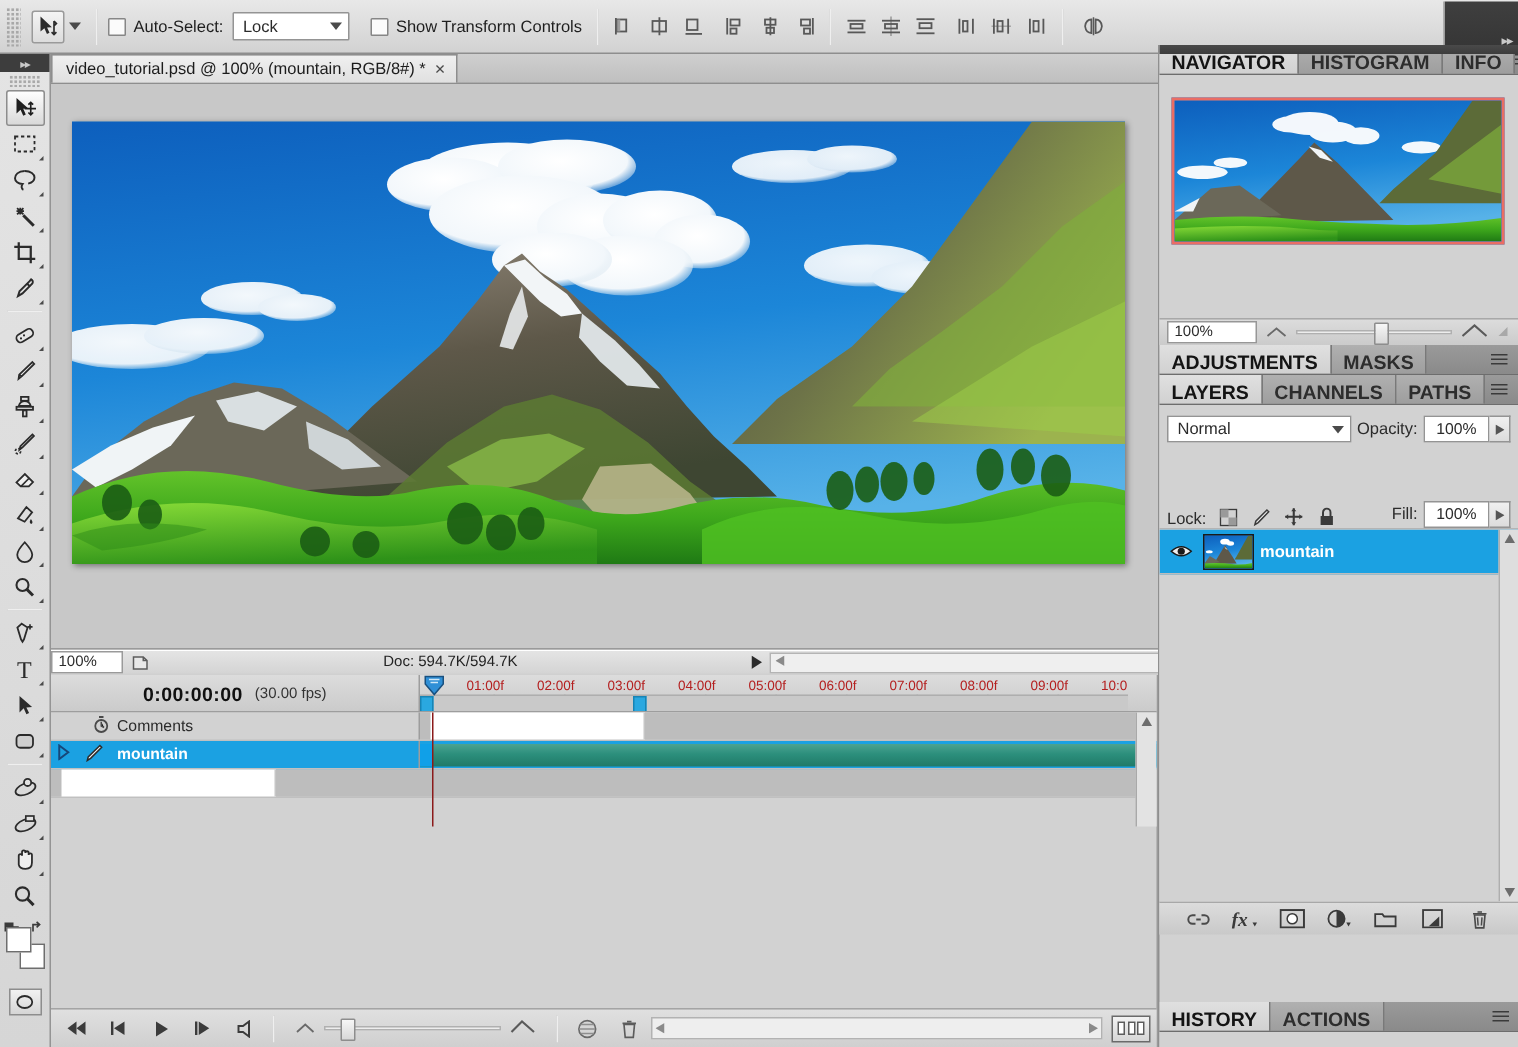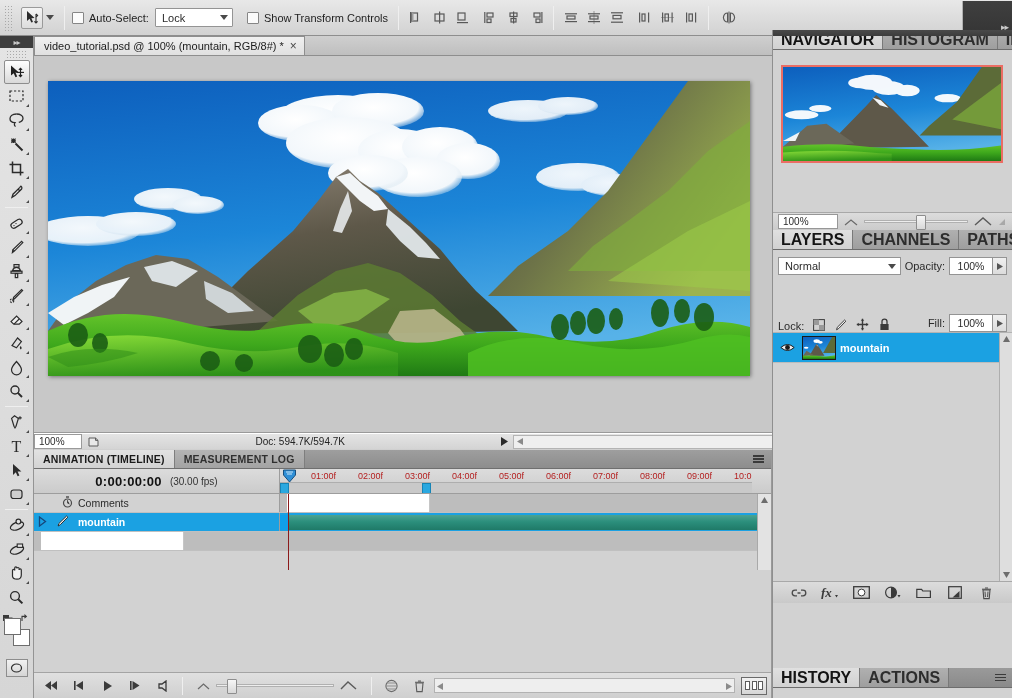--- a/index.html
+++ b/index.html
@@ -198,22 +198,22 @@
     position:absolute; left:772px; top:30px; width:240px; height:668px;
     background:#d2d2d2; border-left:1px solid #8f8f8f;
   }
   .dock-top { position:absolute; left:0; top:0; width:240px; height:6px;
     background:linear-gradient(#4a4a4a,#3c3c3c);}
   .panel-group { background:#d2d2d2; }
   .pg-tabs {
     height:20px; display:flex; align-items:stretch;
     background:linear-gradient(#8f8f8f,#828282); border-bottom:1px solid #6d6d6d;
   }
-  .pg-tab { padding:0 8px; display:flex;align-items:center;
-    font-size:16px; font-weight:bold; color:#2d2d2d;
+  .pg-tab { padding:0 8px; display:flex;align-items:flex-end;
+    font-size:13px; font-weight:bold; color:#2d2d2d;
     background:linear-gradient(#b0b0b0,#9e9e9e); border-right:1px solid #797979;}
   .pg-tab.active { background:linear-gradient(#e0e0e0,#d1d1d1); color:#141414;}
   .pg-fill { flex:1; background:linear-gradient(#9a9a9a,#8a8a8a);
     display:flex;align-items:center;justify-content:flex-end;padding-right:7px;}
   .nav-body { height:180px; position:relative; background:#d2d2d2; }
   .nav-thumb {
     position:absolute; left:8px; top:15px; width:222px; height:98px;
     border:2px solid #eb6d64; overflow:hidden; background:#2176c7;
   }
   .nav-bottom {
@@ -745,35 +745,20 @@
             </svg></span>
         <span style="margin-left:auto;margin-right:3px">
           <svg width="6" height="7">
               <path d="M0 0 L6 3.5 L0 7Z" fill="#8a8a8a"></path>
             </svg></span>
       </div>
     </div>
   </div>
 
   <div class="anim-panel">
-    <div class="panel-tabs">
-      <div class="ptab active">
-        <span>ANIMATION (TIMELINE)</span>
-      </div>
-      <div class="ptab">
-        <span>MEASUREMENT LOG</span>
-      </div>
-      <div class="ptab-fill">
-        <span class="menu-ico">
-            <i></i>
-            <i></i>
-            <i></i>
-          </span>
-      </div>
-    </div>
 
     <div class="tl-head">
       <div class="tl-time">
         <span class="tl-tc">0:00:00:00</span>
         <span class="tl-fps">(30.00 fps)</span>
       </div>
       <div class="tl-ruler">
         <span class="tick" style="left:31px">01:00f</span>
         <span class="tick" style="left:78px">02:00f</span>
         <span class="tick" style="left:125px">03:00f</span>
@@ -1004,20 +989,37 @@
           </span>
           <span style="padding-right:2px;">
             <svg width="8" height="8">
                 <path d="M7 1 L7 7 L1 7Z" fill="#a8a8a8"></path>
               </svg>
           </span>
         </div>
       </div>
     </div>
 
+    <div class="panel-group">
+      <div class="pg-tabs">
+        <div class="pg-tab active">
+          <span>ADJUSTMENTS</span>
+        </div>
+        <div class="pg-tab">
+          <span>MASKS</span>
+        </div>
+        <div class="pg-fill">
+          <span class="menu-ico">
+              <i></i>
+              <i></i>
+              <i></i>
+            </span>
+        </div>
+      </div>
+    </div>
 
     <div class="panel-group">
       <div class="pg-tabs">
         <div class="pg-tab active">
           <span>LAYERS</span>
         </div>
         <div class="pg-tab">
           <span>CHANNELS</span>
         </div>
         <div class="pg-tab">

